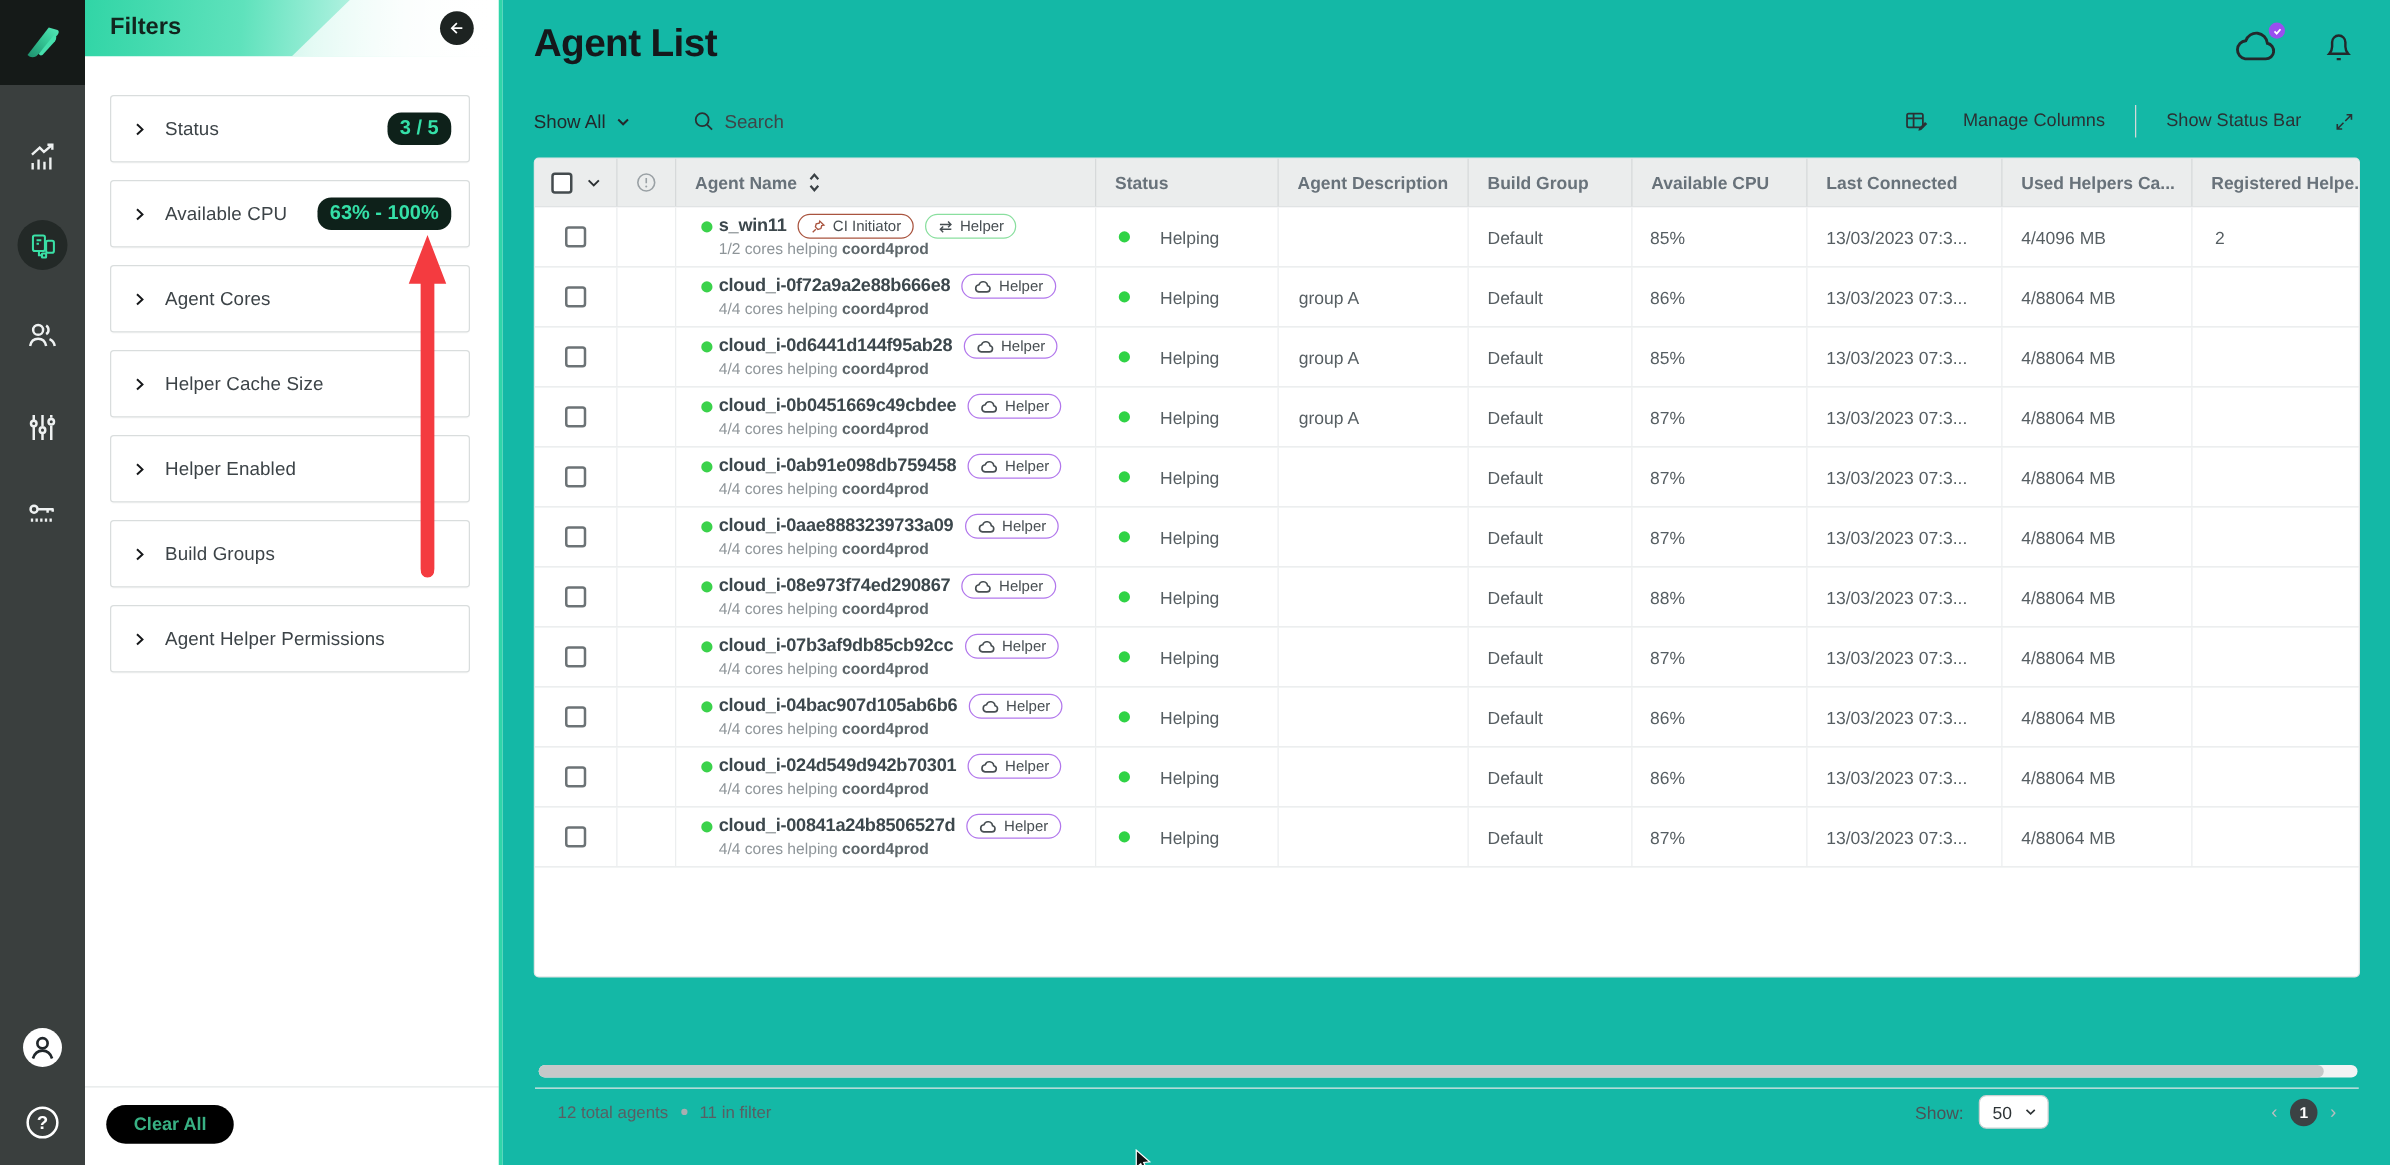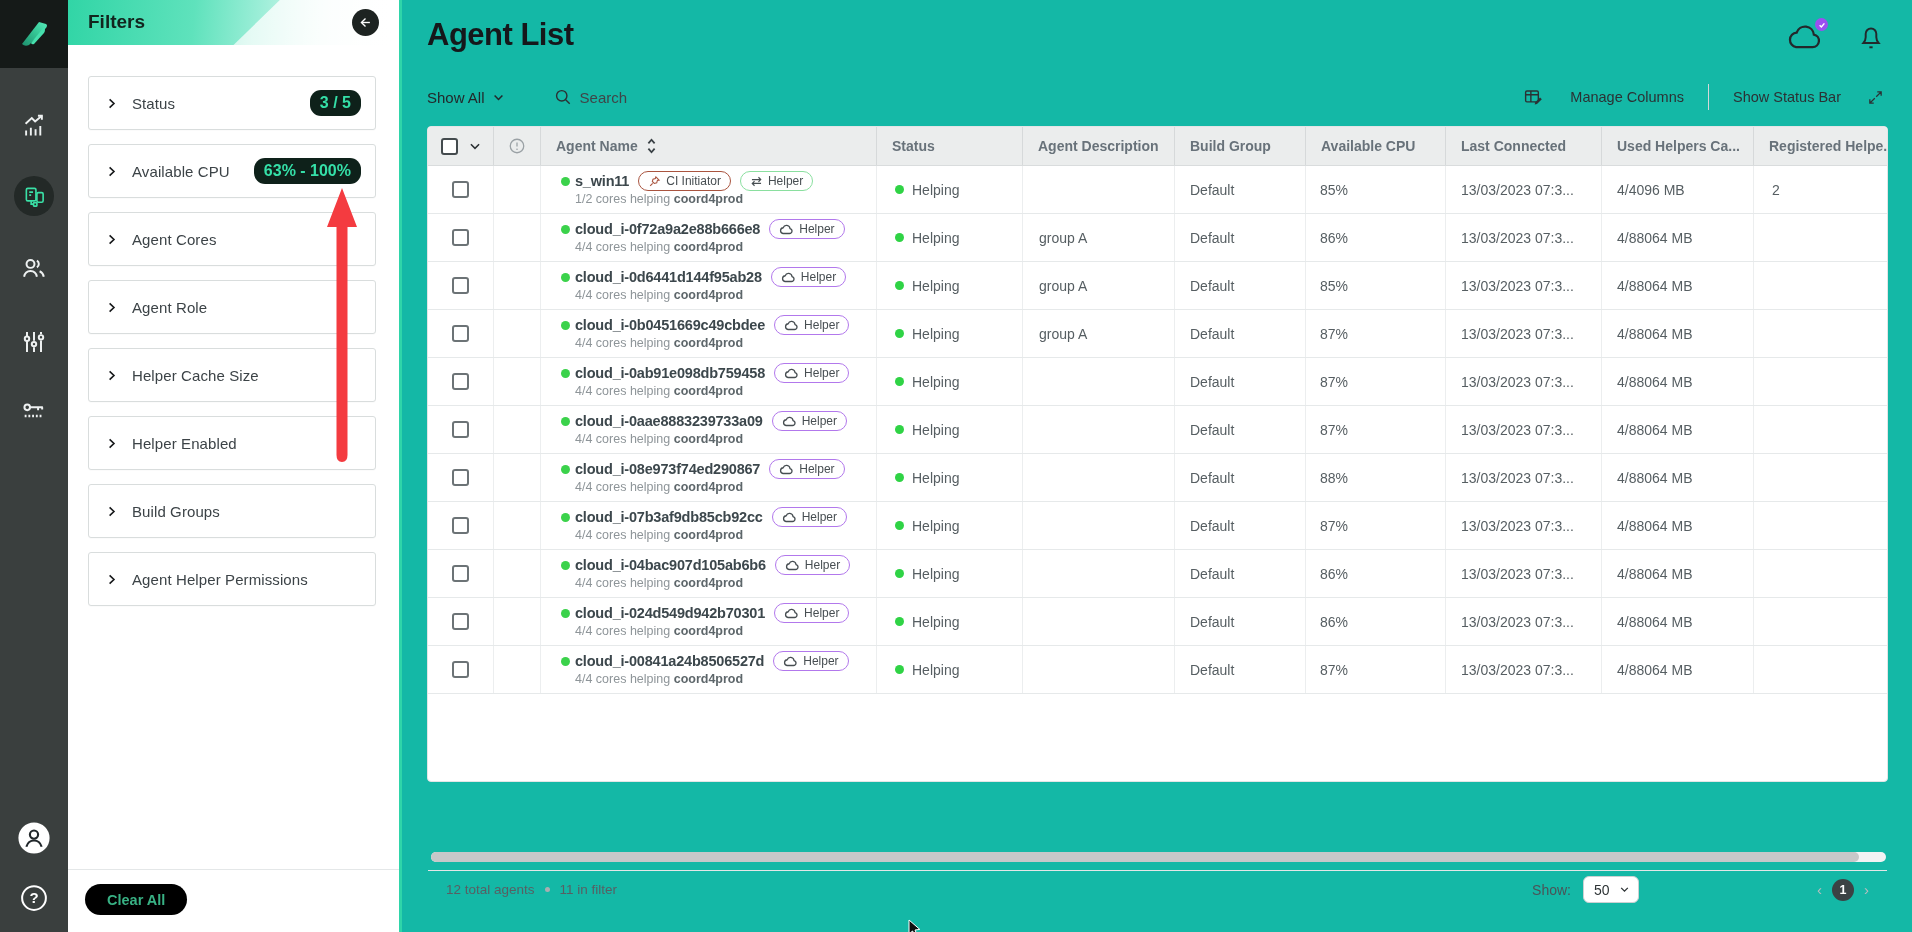--- a/index.html
+++ b/index.html
@@ -53,21 +53,21 @@
   .thead { height:39px; background:#ebeded; border-bottom:1px solid #d9dcdd; border-radius:3px 3px 0 0; }
   .th { display:flex; align-items:center; padding-left:15px; font-size:14px; font-weight:bold; color:#68727a; border-right:1px solid #d6d9da; white-space:nowrap; overflow:hidden; cursor:pointer; }
   .th:last-child { border-right:none; }
   .th.cicon { padding-left:0; justify-content:center; }
   .th.csel { padding-left:13px; gap:10px; }
   .sort-ic { margin-left:8px; display:flex; }
   .trow { height:48px; border-bottom:1px solid #e6e9ea; }
   .td { display:flex; align-items:center; border-right:1px solid #eceeef; font-size:14px; color:#565e62; white-space:nowrap; overflow:hidden; }
   .td:last-child { border-right:none; }
   .td.c1 { justify-content:center; }
-  .td.c4 { padding-left:18px; gap:8px; }
+  .td.c4 { padding-left:18px; gap:24px; }
   .td.c5 { padding-left:16px; }
   .td.c6 { padding-left:15px; }
   .td.c7 { padding-left:14px; }
   .td.c8 { padding-left:15px; }
   .td.c9 { padding-left:15px; }
   .td.c10 { padding-left:18px; }
   .cb { width:17px; height:17px; border:2px solid #6c7376; border-radius:3px; background:#fff; cursor:pointer; }
   .cb.dark { border-color:#444b4e; }
   .agent { display:flex; flex-direction:column; padding-left:20px; line-height:1.25; }
   .agent-top { display:flex; align-items:center; gap:5px; }
@@ -208,28 +208,20 @@
           <span class="fi-label">Available CPU</span>
           <span class="fi-badge">63% - 100%</span>
         </div>
         <div class="filter-item">
           <span class="fi-chev">
             <svg width="13" height="13" viewBox="0 0 24 24" fill="none" stroke="#17191b" stroke-width="3">
               <path d="M8.5 4.5l8 7.5-8 7.5"></path>
             </svg>
           </span>
           <span class="fi-label">Agent Cores</span>
-        </div>
-        <div class="filter-item">
-          <span class="fi-chev">
-            <svg width="13" height="13" viewBox="0 0 24 24" fill="none" stroke="#17191b" stroke-width="3">
-              <path d="M8.5 4.5l8 7.5-8 7.5"></path>
-            </svg>
-          </span>
-          <span class="fi-label">Agent Role</span>
         </div>
         <div class="filter-item">
           <span class="fi-chev">
             <svg width="13" height="13" viewBox="0 0 24 24" fill="none" stroke="#17191b" stroke-width="3">
               <path d="M8.5 4.5l8 7.5-8 7.5"></path>
             </svg>
           </span>
           <span class="fi-label">Helper Cache Size</span>
         </div>
         <div class="filter-item">

